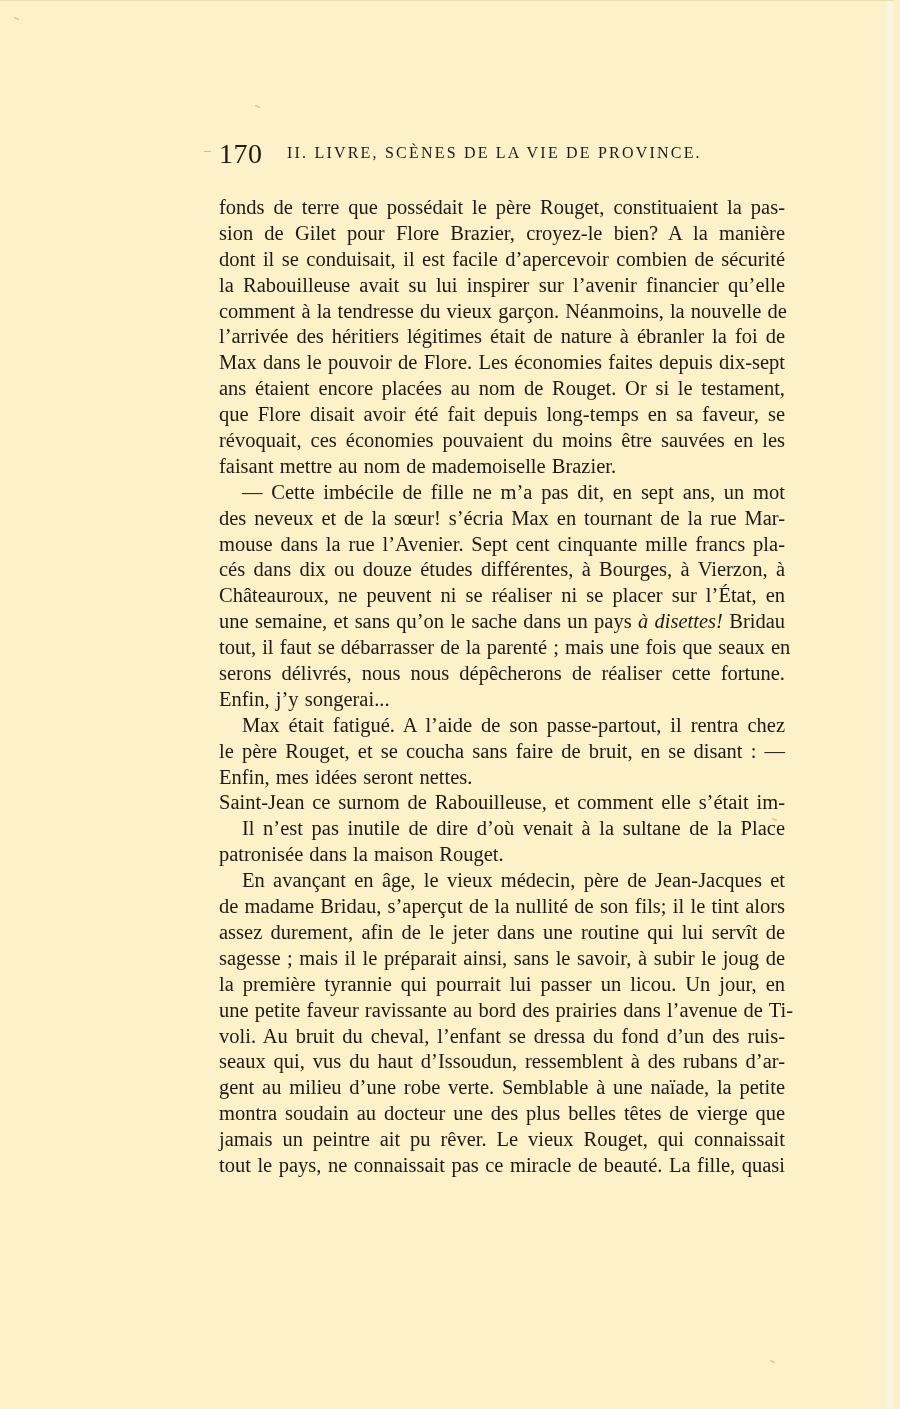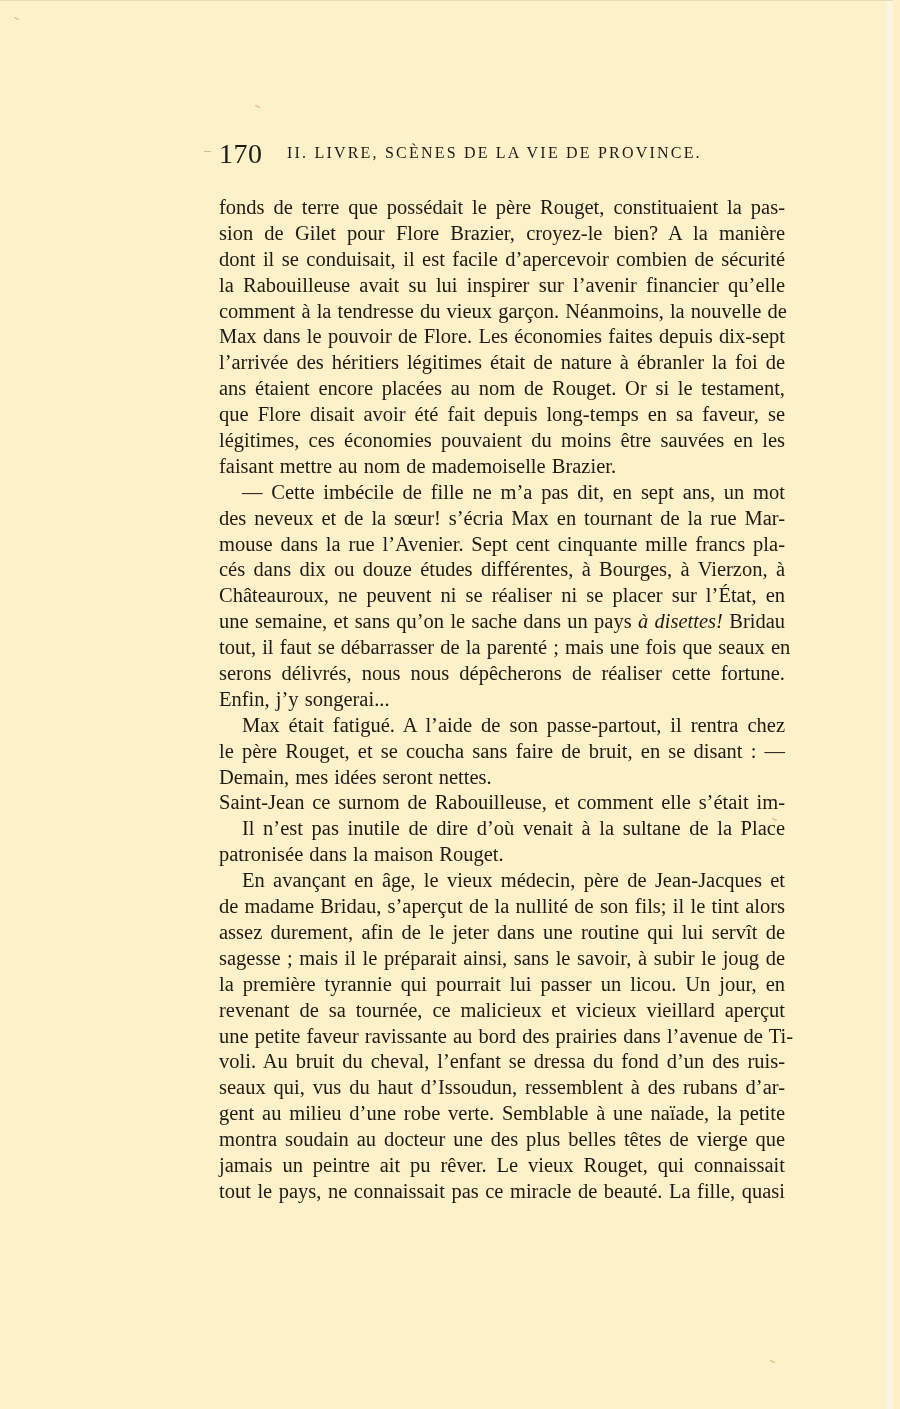--- a/index.html
+++ b/index.html
@@ -105,59 +105,58 @@
   </div>
 
   <div class="text-block">
 
     <div>
       <span class="line">fonds de terre que possédait le père Rouget, constituaient la pas-</span>
       <span class="line">sion de Gilet pour Flore Brazier, croyez-le bien? A la manière</span>
       <span class="line">dont il se conduisait, il est facile d’apercevoir combien de sécurité</span>
       <span class="line">la Rabouilleuse avait su lui inspirer sur l’avenir financier qu’elle</span>
       <span class="line">comment à la tendresse du vieux garçon. Néanmoins, la nouvelle de</span>
+      <span class="line">l’arrivée des héritiers légitimes était de nature à ébranler la foi de</span>
       <span class="line">Max dans le pouvoir de Flore. Les économies faites depuis dix-sept</span>
-      <span class="line">l’arrivée des héritiers légitimes était de nature à ébranler la foi de</span>
       <span class="line">ans étaient encore placées au nom de Rouget. Or si le testament,</span>
       <span class="line">que Flore disait avoir été fait depuis long-temps en sa faveur, se</span>
-      <span class="line">légitimes, ces économies pouvaient du moins être sauvées en les</span>
+      <span class="line">révoquait, ces économies pouvaient du moins être sauvées en les</span>
       <span class="line last">faisant mettre au nom de mademoiselle Brazier.</span>
     </div>
 
     <div>
       <span class="line indent">— Cette imbécile de fille ne m’a pas dit, en sept ans, un mot</span>
       <span class="line">des neveux et de la sœur! s’écria Max en tournant de la rue Mar-</span>
       <span class="line">mouse dans la rue l’Avenier. Sept cent cinquante mille francs pla-</span>
       <span class="line">cés dans dix ou douze études différentes, à Bourges, à Vierzon, à</span>
       <span class="line">Châteauroux, ne peuvent ni se réaliser ni se placer sur l’État, en</span>
       <span class="line"><span>une semaine, et sans qu’on le sache dans un pays</span> <span class="italic">à disettes!</span><span> Bridau</span></span>
       <span class="line">tout, il faut se débarrasser de la parenté ; mais une fois que seaux en</span>
       <span class="line">serons délivrés, nous nous dépêcherons de réaliser cette fortune.</span>
       <span class="line last">Enfin, j’y songerai...</span>
     </div>
 
     <div>
       <span class="line indent">Max était fatigué. A l’aide de son passe-partout, il rentra chez</span>
       <span class="line">le père Rouget, et se coucha sans faire de bruit, en se disant : —</span>
-      <span class="line last">Demain, mes idées seront nettes.</span>
+      <span class="line last">Enfin, mes idées seront nettes.</span>
     </div>
 
     <div>
       <span class="line">Saint-Jean ce surnom de Rabouilleuse, et comment elle s’était im-</span>
       <span class="line indent">Il n’est pas inutile de dire d’où venait à la sultane de la Place</span>
       <span class="line last">patronisée dans la maison Rouget.</span>
     </div>
 
     <div>
       <span class="line indent">En avançant en âge, le vieux médecin, père de Jean-Jacques et</span>
       <span class="line">de madame Bridau, s’aperçut de la nullité de son fils; il le tint alors</span>
       <span class="line">assez durement, afin de le jeter dans une routine qui lui servît de</span>
       <span class="line">sagesse ; mais il le préparait ainsi, sans le savoir, à subir le joug de</span>
       <span class="line">la première tyrannie qui pourrait lui passer un licou. Un jour, en</span>
-      <span class="line">revenant de sa tournée, ce malicieux et vicieux vieillard aperçut</span>
       <span class="line">une petite faveur ravissante au bord des prairies dans l’avenue de Ti-</span>
       <span class="line">voli. Au bruit du cheval, l’enfant se dressa du fond d’un des ruis-</span>
       <span class="line">seaux qui, vus du haut d’Issoudun, ressemblent à des rubans d’ar-</span>
       <span class="line">gent au milieu d’une robe verte. Semblable à une naïade, la petite</span>
       <span class="line">montra soudain au docteur une des plus belles têtes de vierge que</span>
       <span class="line">jamais un peintre ait pu rêver. Le vieux Rouget, qui connaissait</span>
       <span class="line">tout le pays, ne connaissait pas ce miracle de beauté. La fille, quasi</span>
     </div>
   </div>
 

